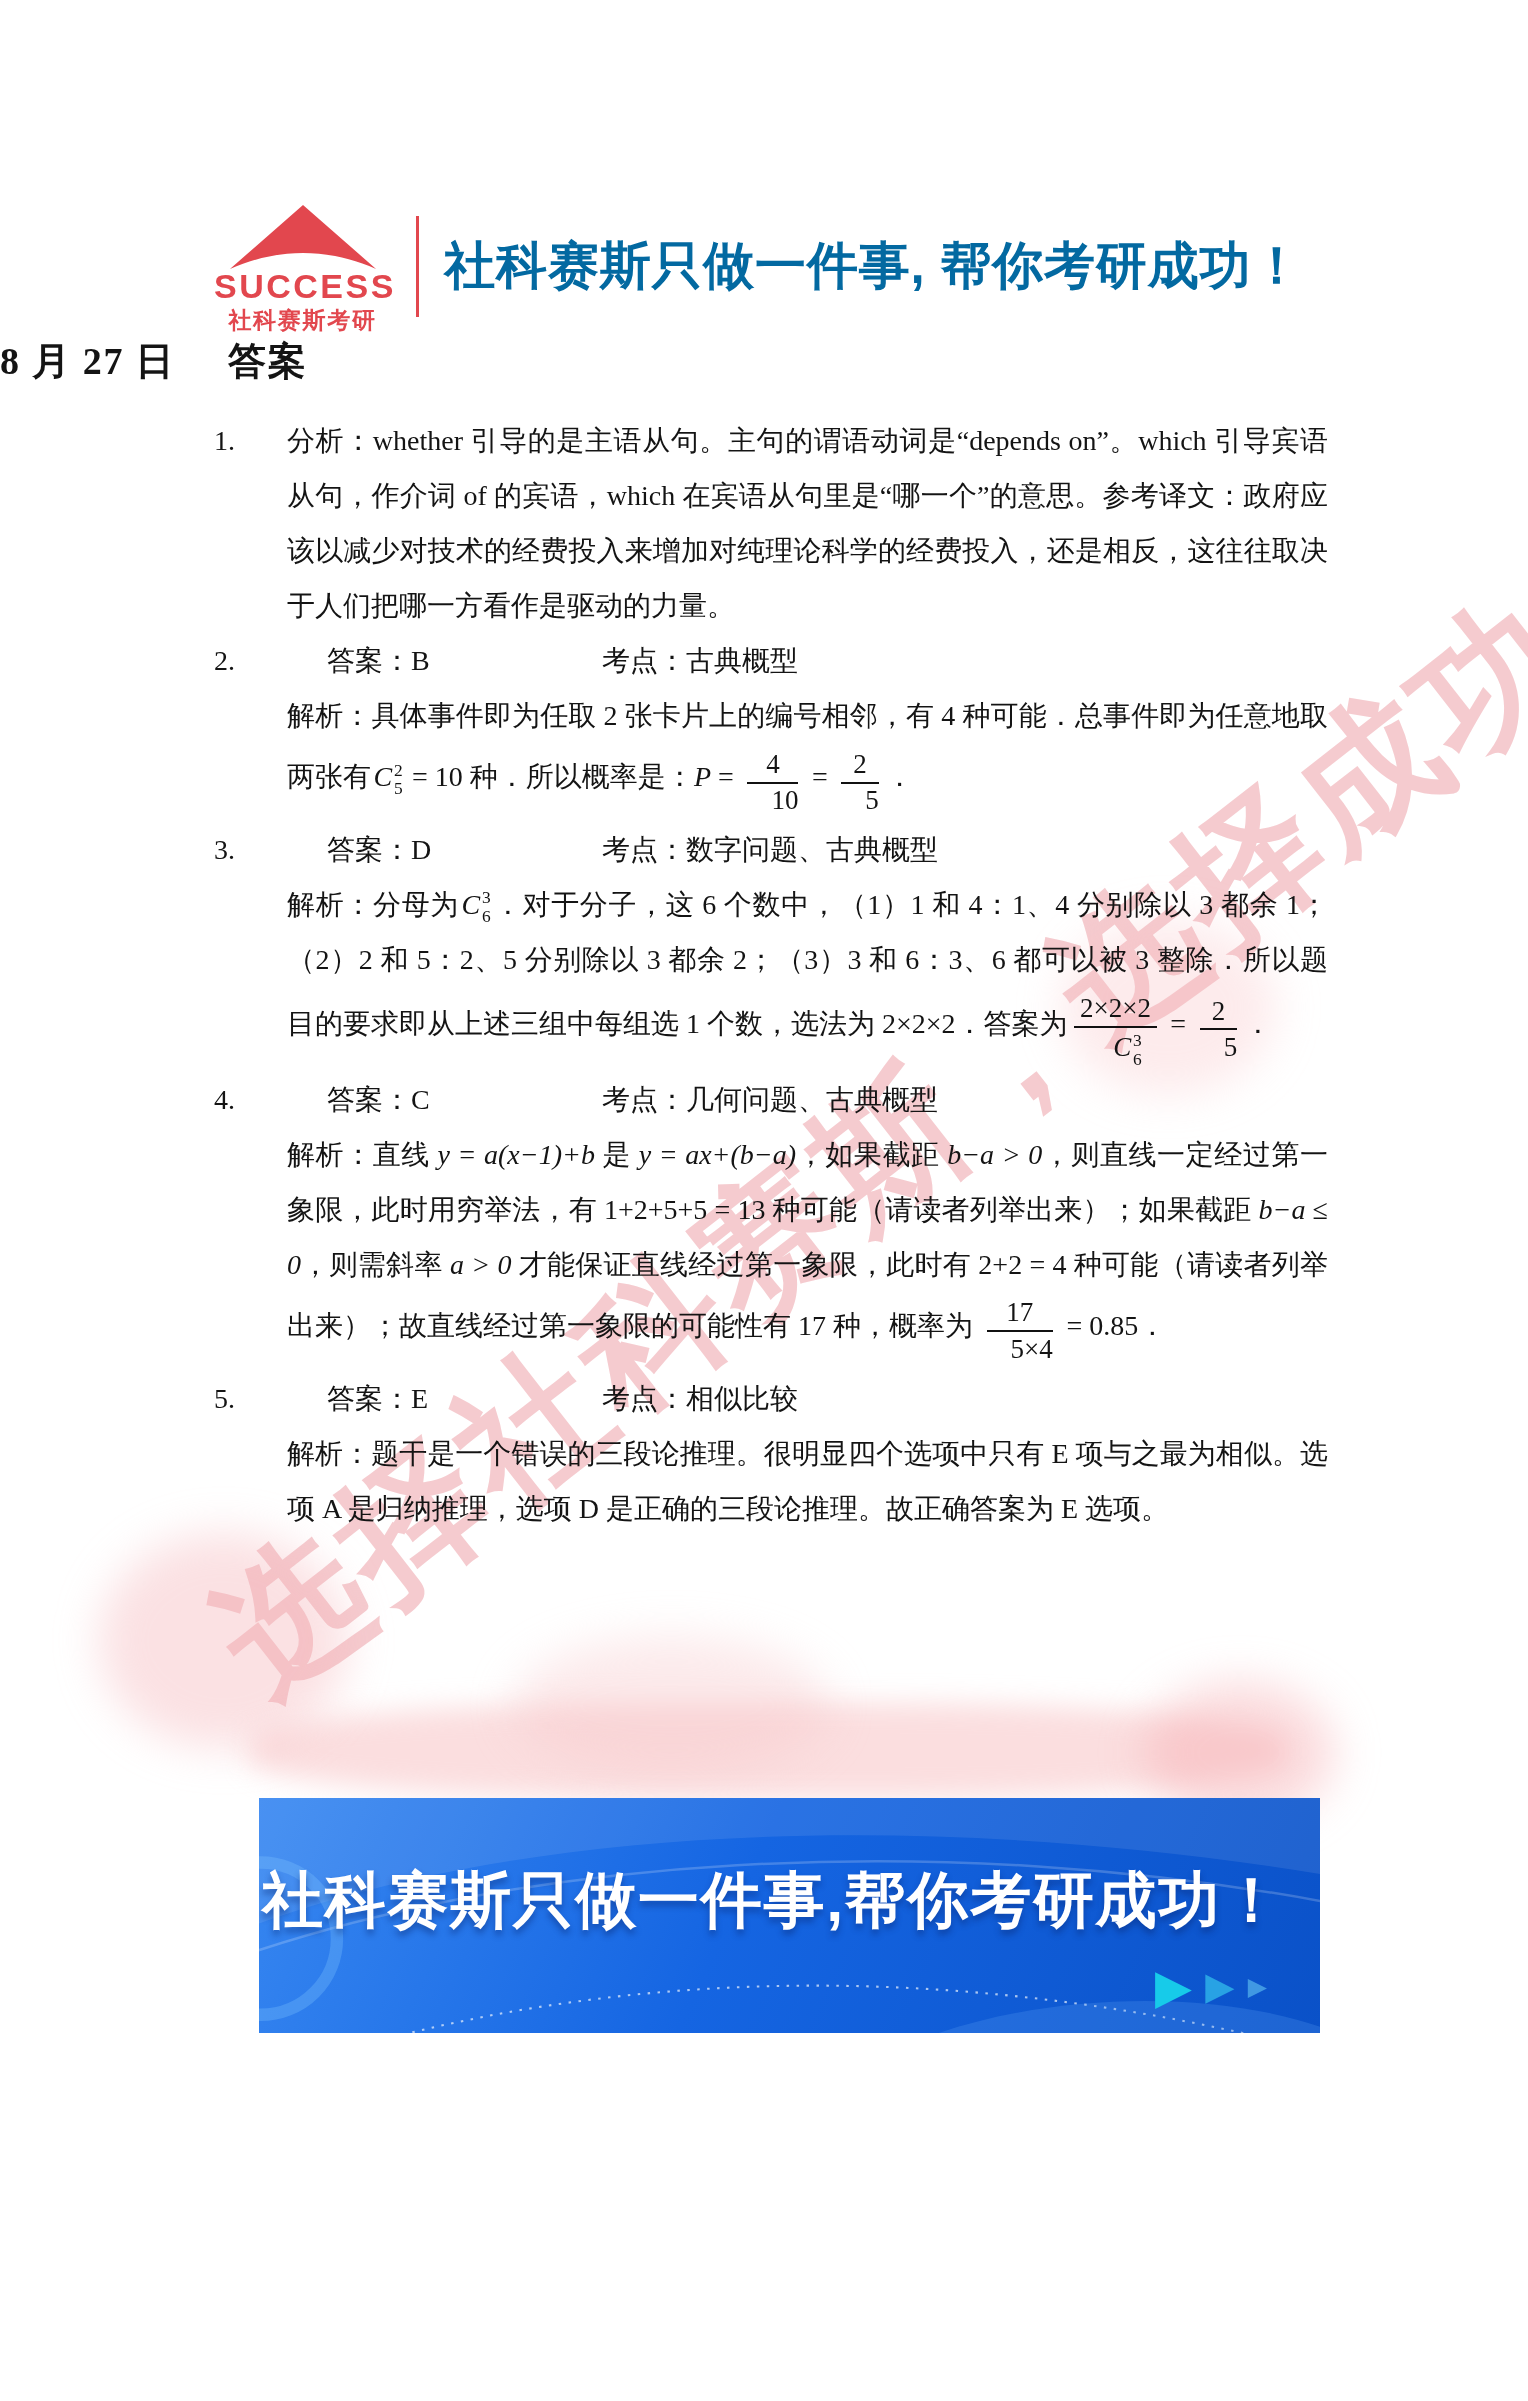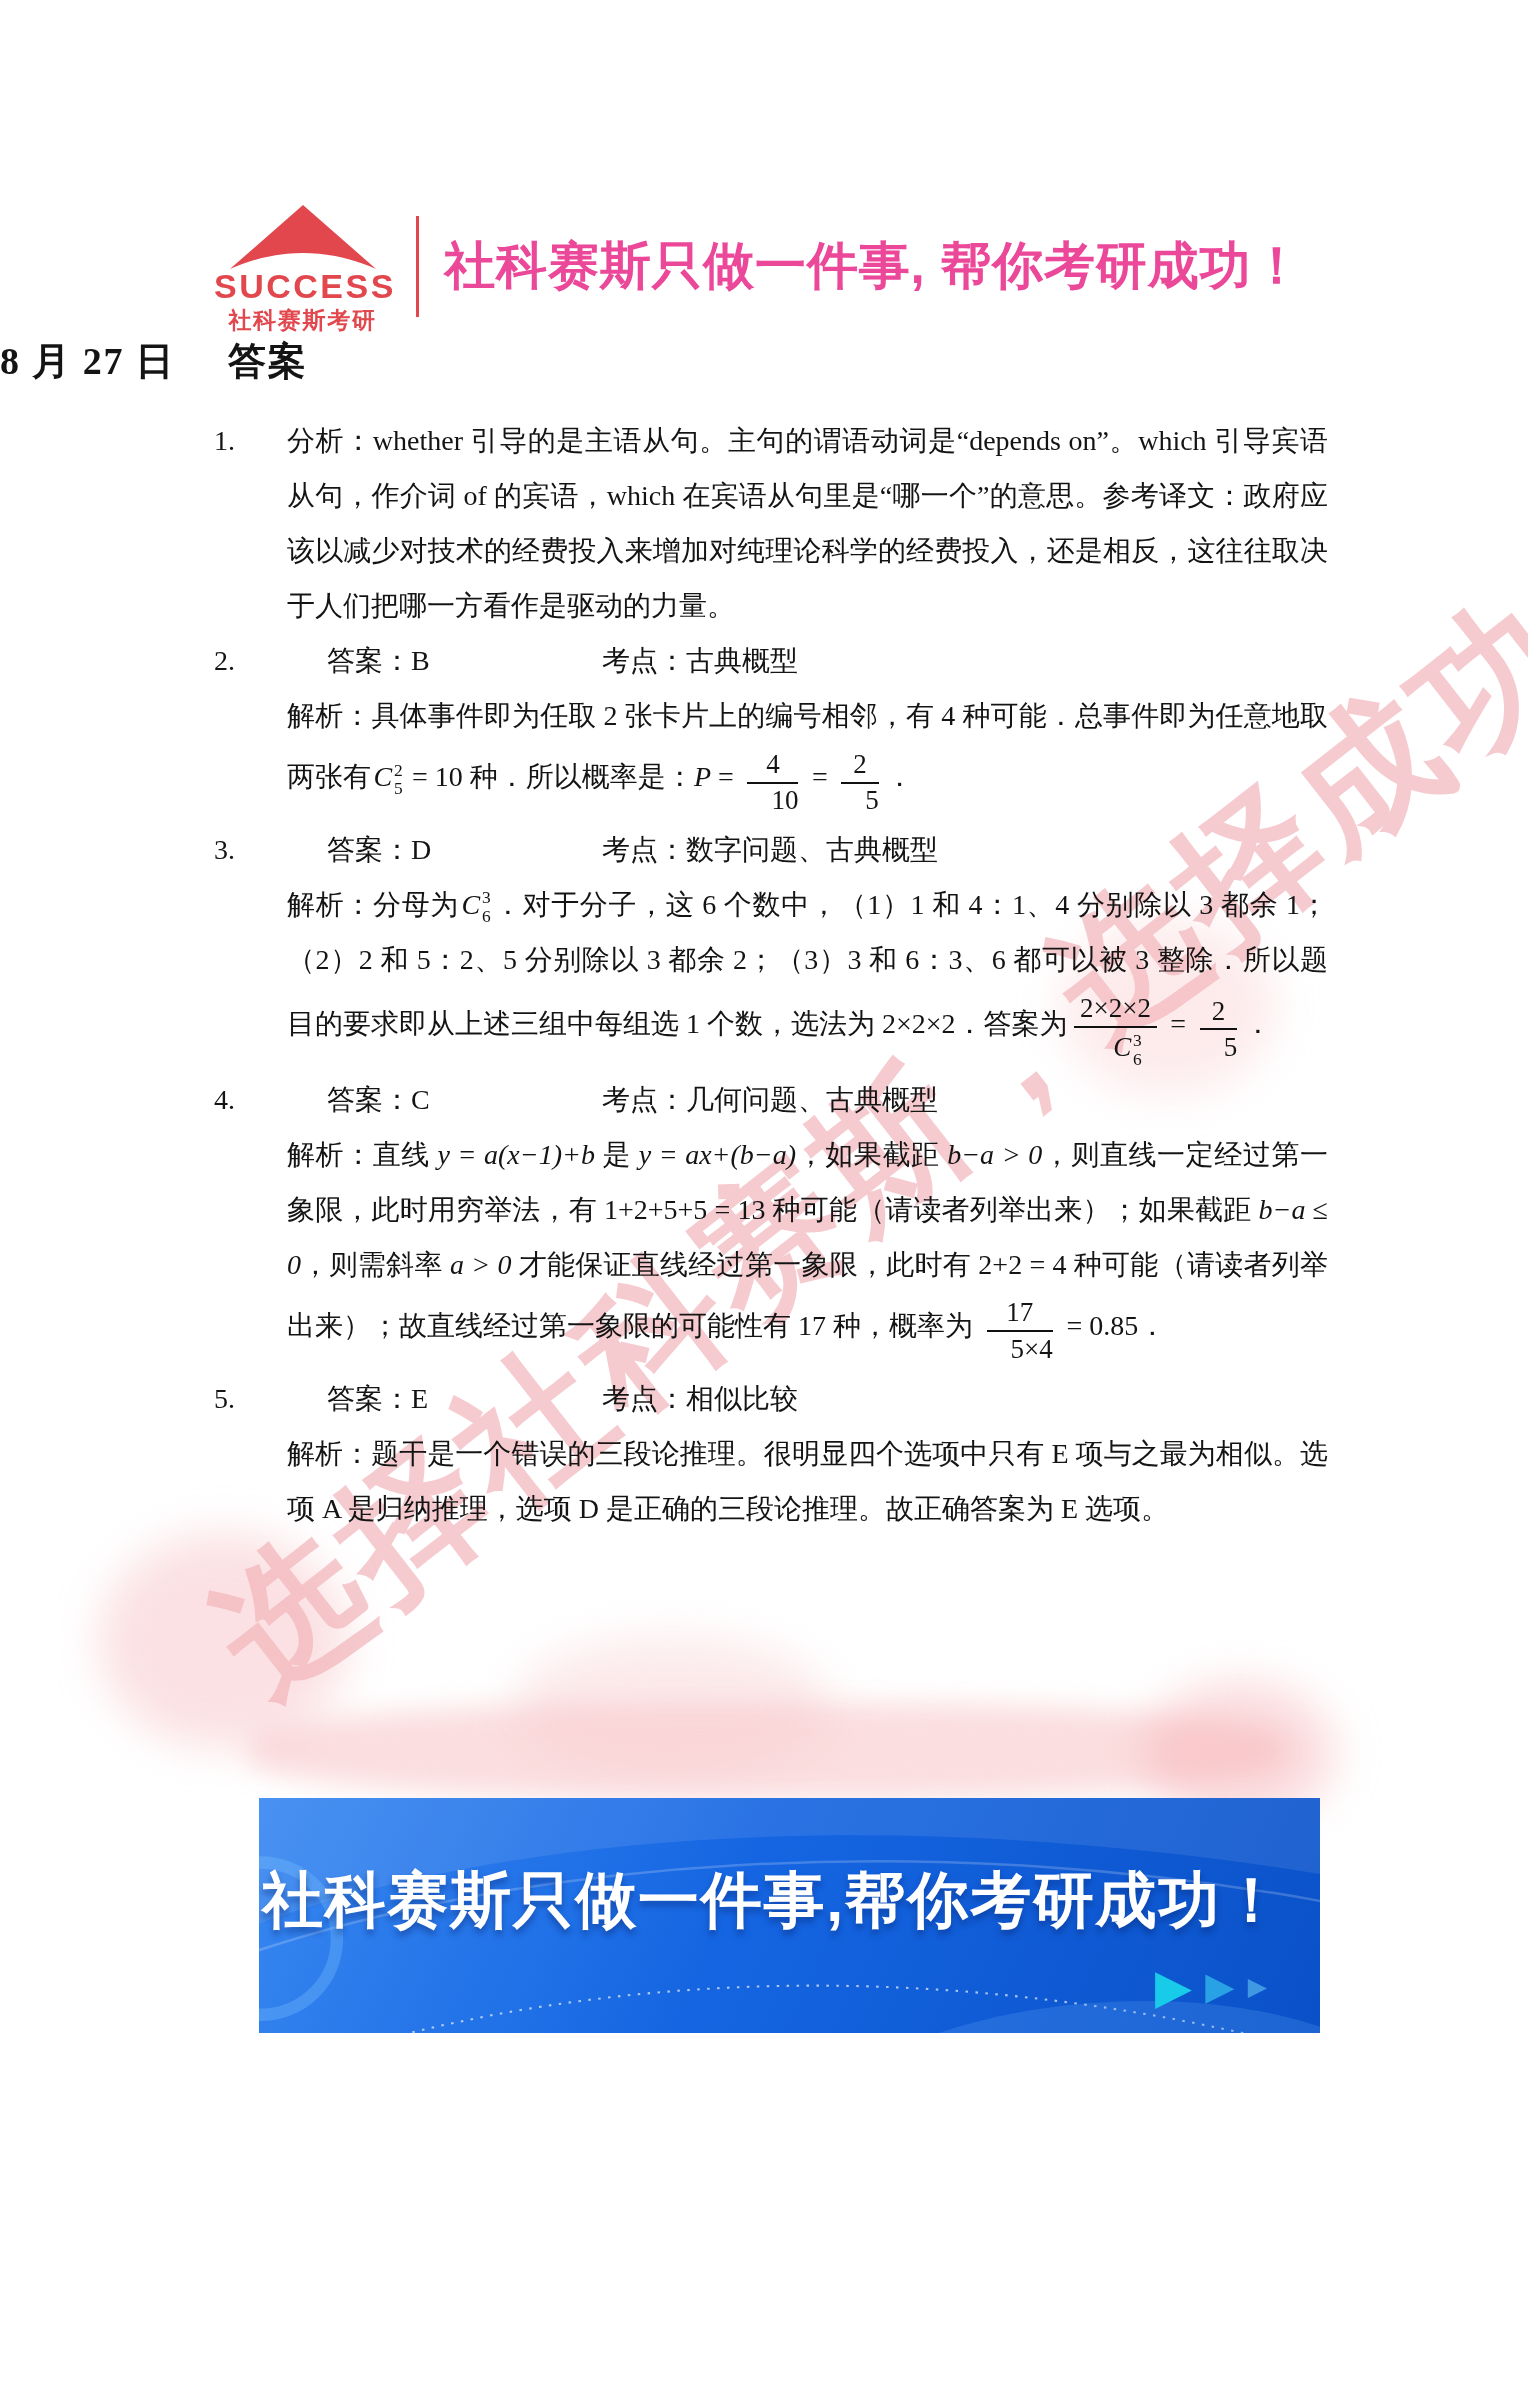--- a/index.html
+++ b/index.html
@@ -20,21 +20,21 @@
   
   .hdr{position:absolute;left:214px;top:202px;display:flex;align-items:center;z-index:1;}
   .logo{width:177px;text-align:center;}
   .logo svg{width:164px;height:70px;display:block;margin:0 auto;}
   .brand{font-family:"Liberation Sans","DejaVu Sans",sans-serif;font-weight:900;font-size:34px;
          color:#e2474e;letter-spacing:2.5px;line-height:1;margin-top:-3.3px;}
   .brand-sub{font-family:"Liberation Sans","DejaVu Sans",sans-serif;font-weight:900;font-size:23px;
              color:#e2474e;margin-top:5.8px;letter-spacing:1.7px;line-height:1;}
   .hdiv{width:3.3px;height:101px;background:#e2474e;margin:0 25px;}
   .slogan{font-family:"Liberation Sans","DejaVu Sans",sans-serif;font-weight:900;font-size:51px;
-          color:#ec4899;letter-spacing:0.8px;white-space:nowrap;}
+          color:#0369a1;letter-spacing:0.8px;white-space:nowrap;}
 
   
   .title{position:absolute;top:336px;left:0;width:1528px;text-align:left;font-size:38px;
          font-weight:600;z-index:1;letter-spacing:1.7px;}
   .title .t2{margin-left:53px;}
 
   
   .content{position:absolute;left:214px;top:413px;width:1114px;z-index:1;font-size:28px;
            line-height:55px;text-align:justify;}
   .item{display:flex;}

